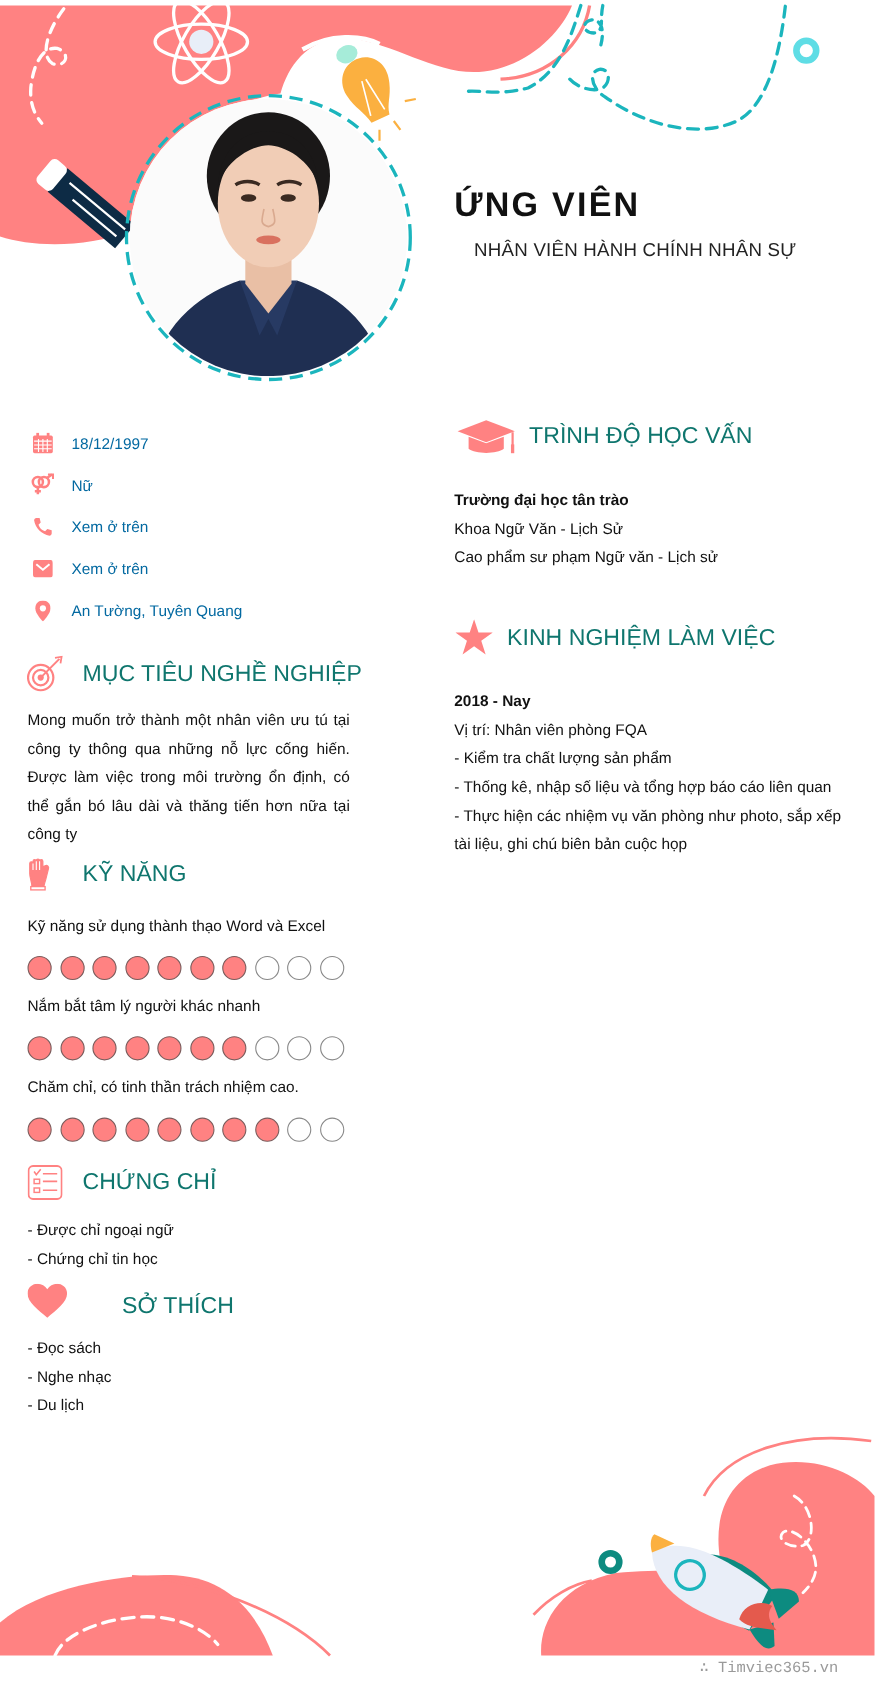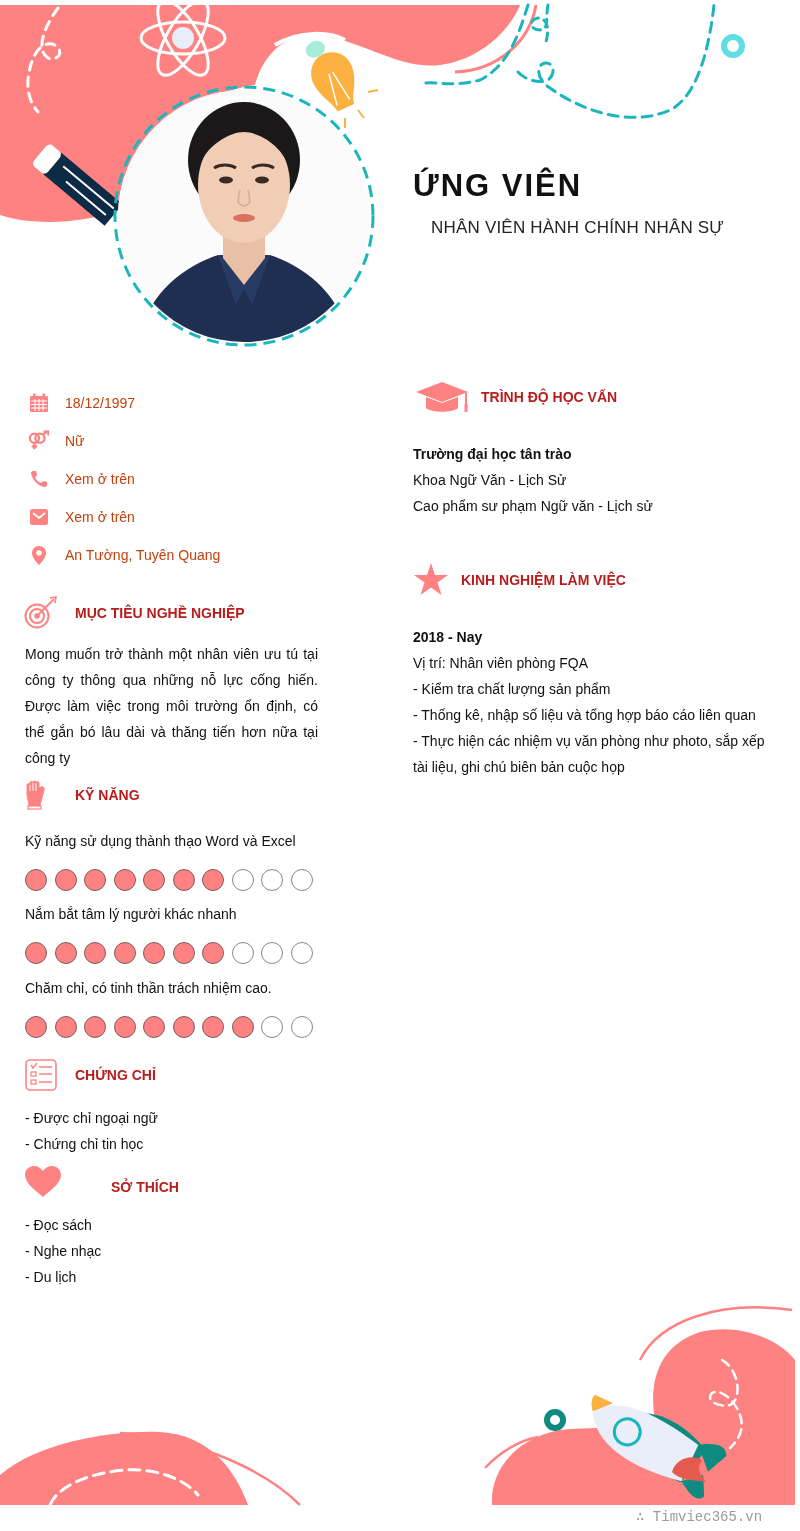--- a/index.html
+++ b/index.html
@@ -16,26 +16,26 @@
     position: absolute; left: 8px; top: 8px; width: 252px; height: 252px; border-radius: 50%;
     overflow: hidden; background: #fdfdfd;
   }
   .name { position: absolute; left: 413px; top: 168px; font-size: 31px; font-weight: 700; letter-spacing: 2px; color: #111; }
   .job-title { position: absolute; left: 431px; top: 218px; font-size: 17px; color: #222; letter-spacing: 0.2px; }
 
   
   .contact { position: absolute; left: 28px; top: 384px; width: 300px; }
   .contact-row { display: flex; align-items: center; height: 38px; }
   .contact-row .ic { width: 22px; height: 22px; display: flex; align-items: center; justify-content: center; margin-right: 15px; }
-  .contact-row .txt { font-size: 14px; color: #c2410c; }
+  .contact-row .txt { font-size: 14px; color: #0369a1; }
 
   
   .sec-head { position: absolute; display: flex; align-items: center; }
   .sec-head .ic { display: flex; align-items: center; justify-content: flex-start; }
-  .sec-head .title { font-size: 14px; font-weight: 700; color: #b91c1c; }
+  .sec-head .title { font-size: 21px; font-weight: 400; color: #0f766e; }
 
   .left-col { position: absolute; left: 25px; width: 293px; }
   .para { font-size: 14px; line-height: 26px; text-align: justify; color: #111; }
   .skill-label { font-size: 14px; color: #111; height: 20px; }
   .dots { display: flex; gap: 7.5px; margin: 16px 0 16px 0; }
   .dot { width: 22px; height: 22px; border-radius: 50%; border: 1.6px solid #888; background: #fff; }
   .dot.on { background: #ff8282; border-color: #7a5c5c; }
 
   .list-line { font-size: 14px; line-height: 26px; color: #111; }
 

